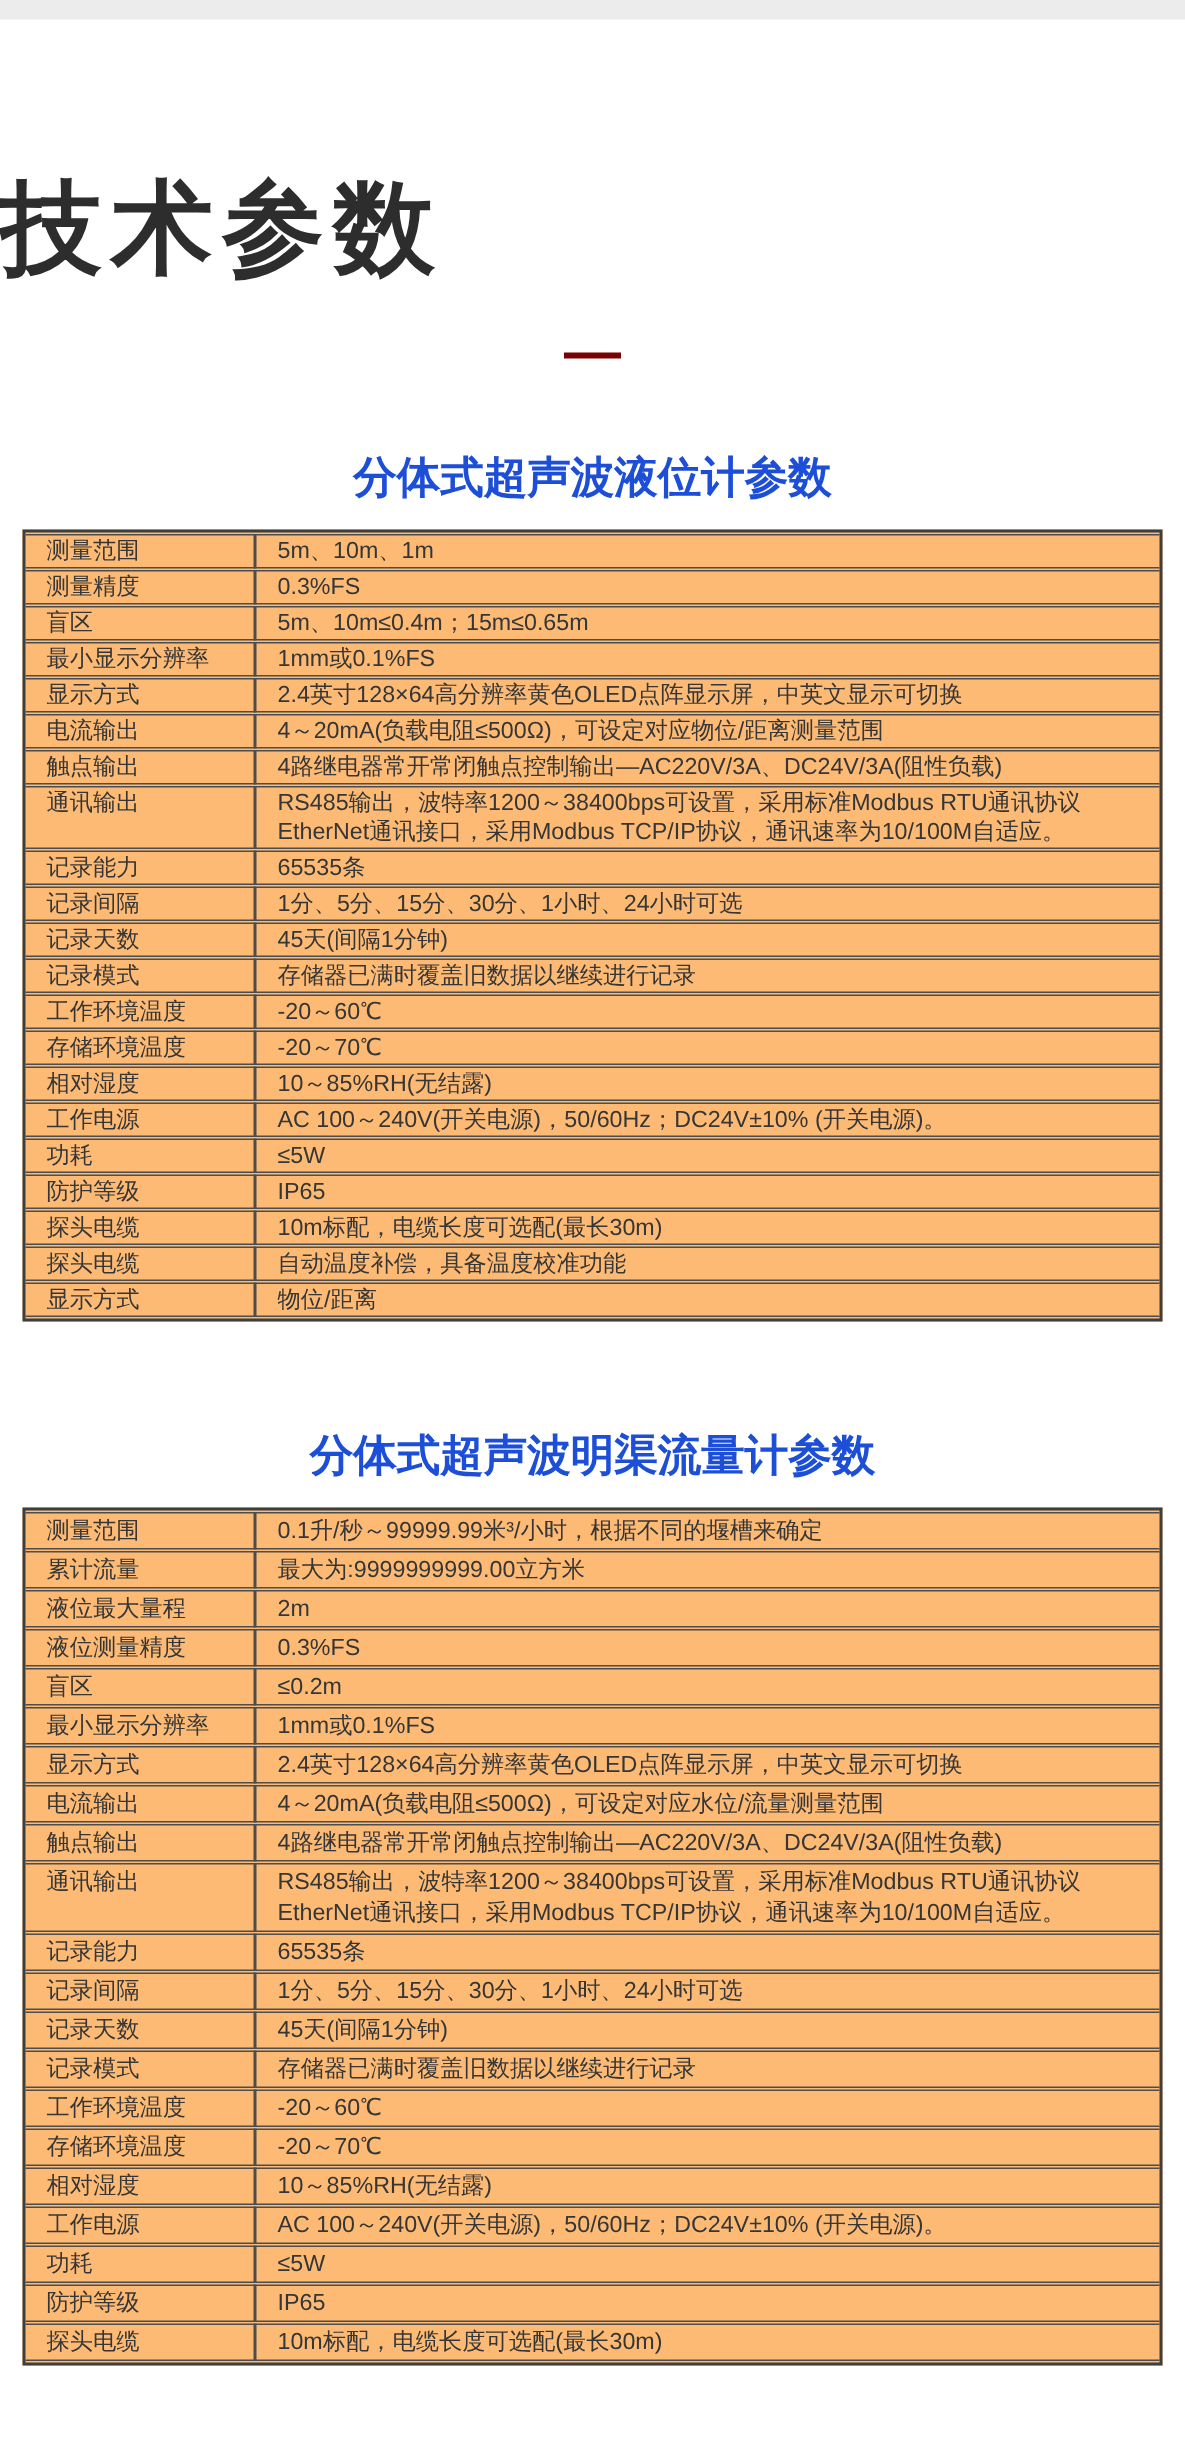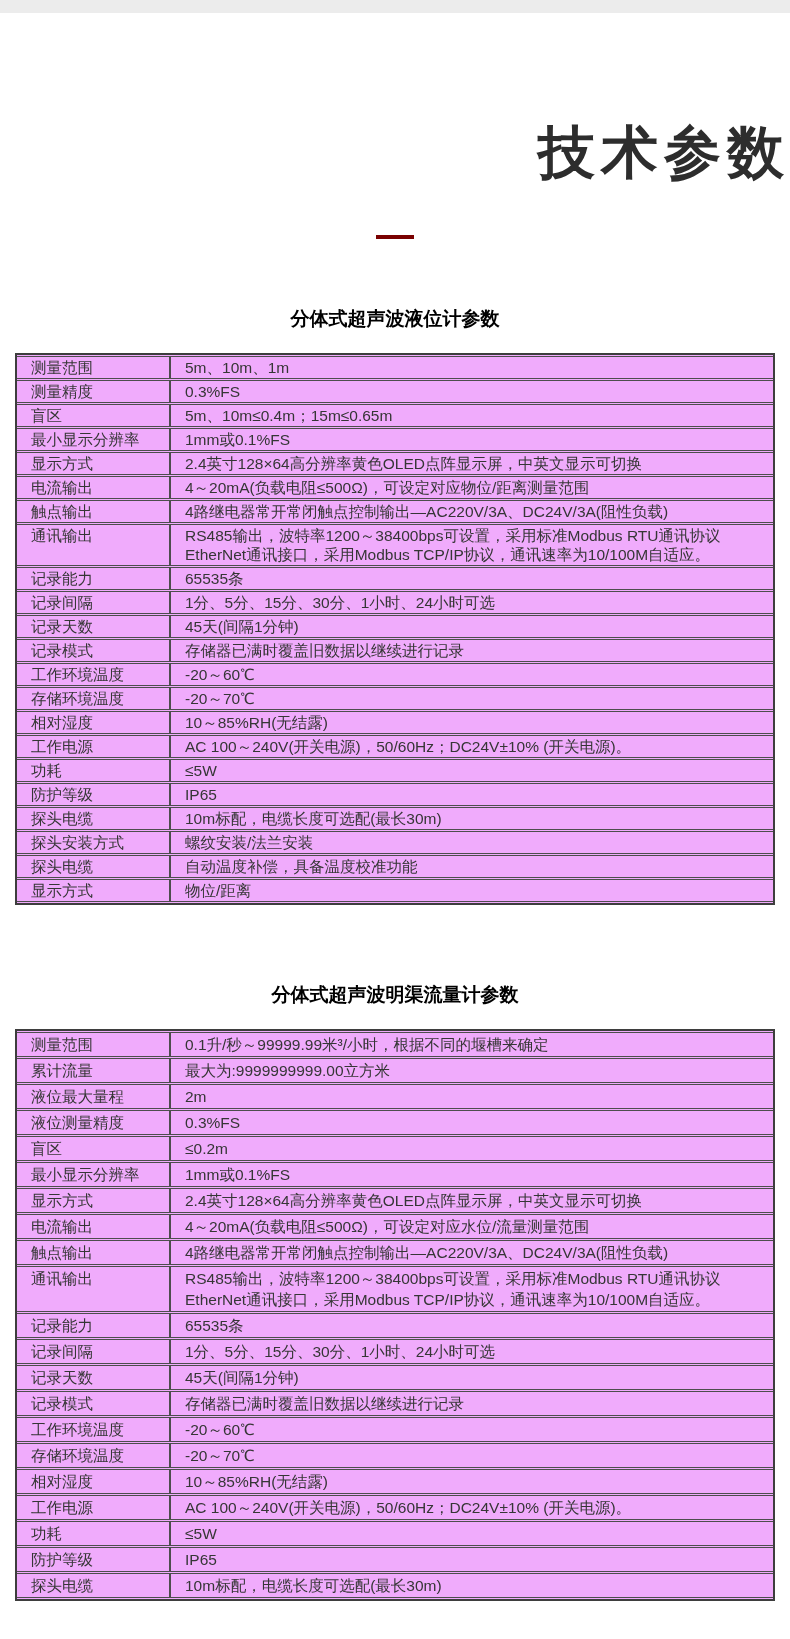--- a/index.html
+++ b/index.html
@@ -14,50 +14,50 @@
     overflow: hidden;
     position: relative;
   }
   .topbar {
     width: 100%;
     height: 13px;
     background: #ececec;
   }
   .main-title {
     margin: 100px 0 0 0;
-    text-align: right;
-    font-size: 57px;
+    text-align: left;
+    font-size: 68px;
     line-height: 78px;
     font-weight: 800;
     letter-spacing: 6px;
     color: #2d2d2d;
   }
   .title-underline {
     width: 38px;
     height: 4px;
     background: #7a0101;
     margin: 44px auto 0 auto;
   }
   .section-title {
     margin: 0;
     text-align: center;
-    font-size: 19px;
+    font-size: 29px;
     line-height: 36px;
     font-weight: 700;
-    color: #000000;
+    color: #1d4ed8;
   }
   .section-title.first { margin-top: 62px; }
   .section-title.second { margin-top: 72px; }
   table.spec {
     width: 760px;
     margin: 16px auto 0 auto;
     border-collapse: separate;
     border-spacing: 0 1px;
     border: 2px solid #3e3e3e;
-    background: #f0abfc;
+    background: #fdba74;
     table-layout: fixed;
   }
   table.spec td {
     border-top: 1px solid #4d4d4d;
     border-bottom: 1px solid #4d4d4d;
     font-size: 15.5px;
     color: #363636;
     vertical-align: top;
     padding: 1px 6px 1px 14px;
     line-height: 19px;
@@ -194,26 +194,20 @@
             <div>IP65</div>
           </td>
         </tr>
         <tr>
           <td class="label">探头电缆</td>
           <td class="value">
             <div>10m标配，电缆长度可选配(最长30m)</div>
           </td>
         </tr>
         <tr>
-          <td class="label">探头安装方式</td>
-          <td class="value">
-            <div>螺纹安装/法兰安装</div>
-          </td>
-        </tr>
-        <tr>
           <td class="label">探头电缆</td>
           <td class="value">
             <div>自动温度补偿，具备温度校准功能</div>
           </td>
         </tr>
         <tr>
           <td class="label">显示方式</td>
           <td class="value">
             <div>物位/距离</div>
           </td>

